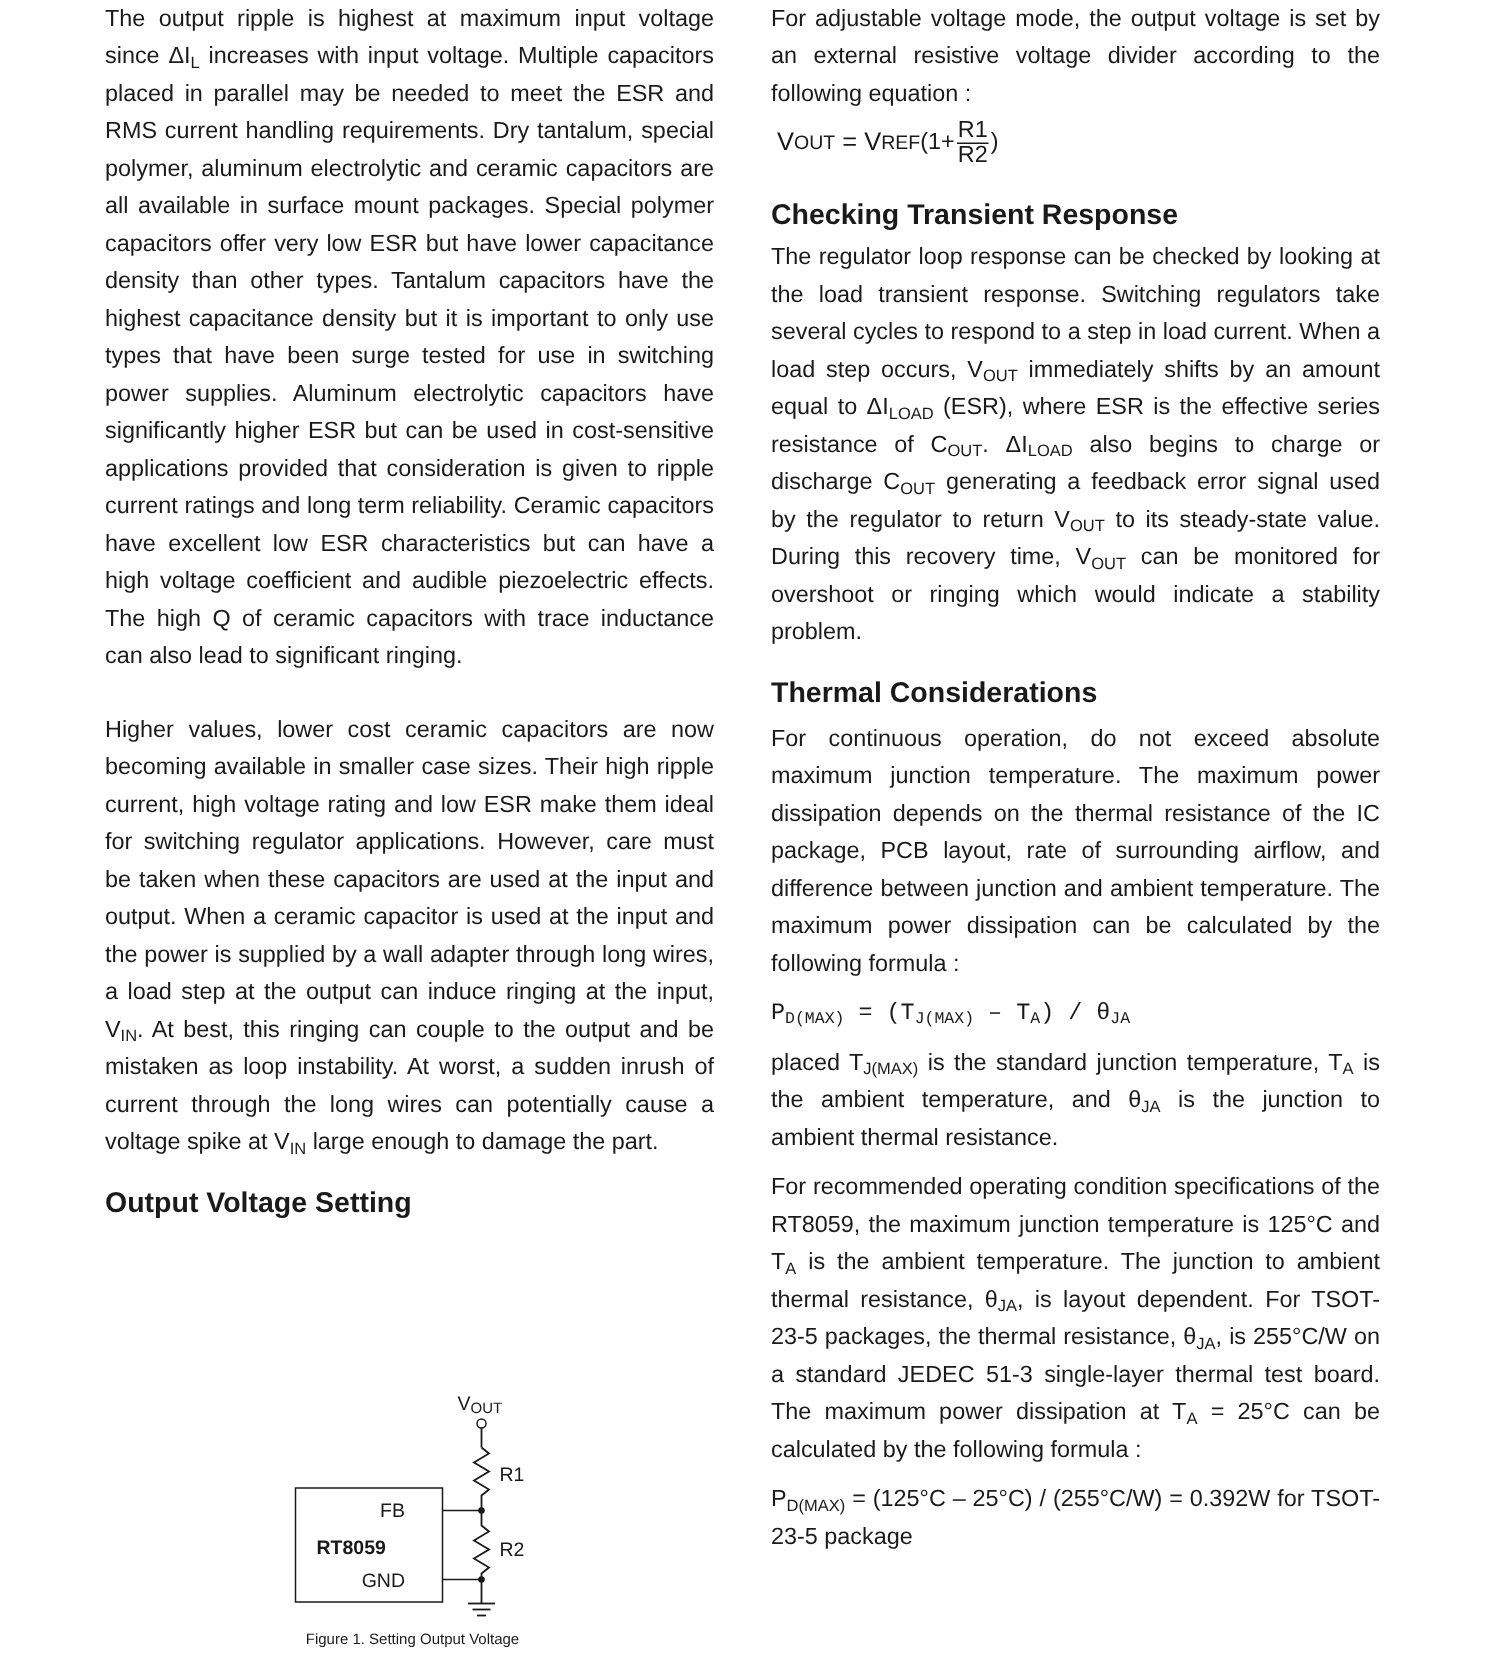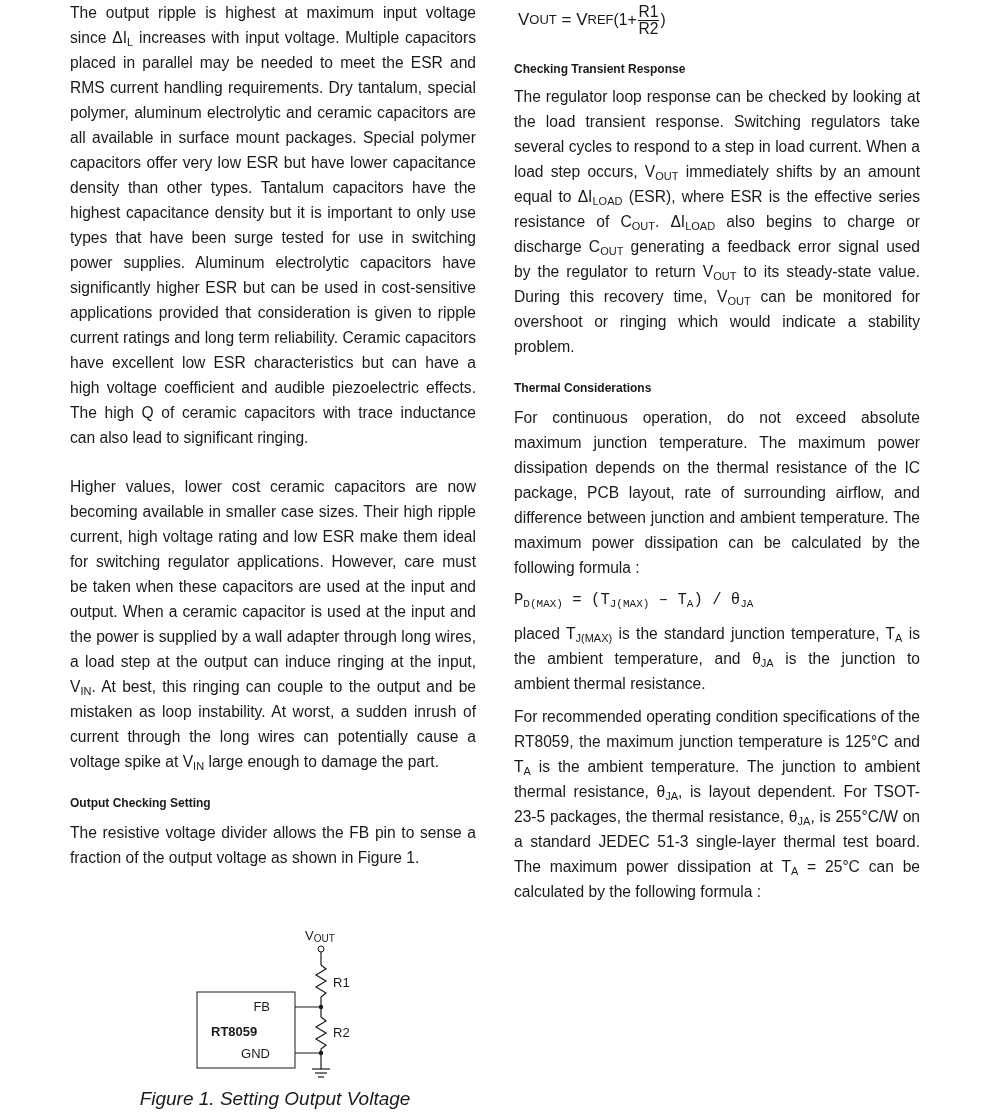--- a/index.html
+++ b/index.html
@@ -2,44 +2,43 @@
 <html><head>
 <meta charset="utf-8">
 <style>
   html, body { margin: 0; padding: 0; background: #ffffff; }
   body { width: 991px; height: 1116px; position: relative; overflow: hidden;
          font-family: "Liberation Sans", sans-serif; color: #1a1a1a; }
   .col { position: absolute; top: 0; width: 406px; }
   .col-left { left: 70px; }
   .col-right { left: 514px; }
   p { margin: 0; font-size: 15.6px; line-height: 25px; text-align: justify; text-align-last: left; }
-  h3 { margin: 0; font-size: 12px; font-weight: bold; line-height: 22px; }
+  h3 { margin: 0; font-size: 19px; font-weight: bold; line-height: 22px; }
   sub { font-size: 11px; vertical-align: -3px; line-height: 0; }
   .gap-lg { height: 18px; }
   .gap-sm { height: 8px; }
   .eq { font-size: 15.6px; line-height: 25px; font-family: Liberation Mono, monospace; }
   .eq-vout { display: flex; align-items: center; height: 40px; padding-left: 4px; font-size: 17px; }
   .frac { display: inline-flex; flex-direction: column; align-items: center; margin: 0 1px; font-size: 15.6px; line-height: 16px; }
   .frac .num { border-bottom: 1px solid #1a1a1a; padding: 0 1px; }
   .figure { position: absolute; left: 70px; top: 920px; width: 406px; height: 196px; }
   .figure svg { position: absolute; left: 0; top: 0; }
-  .fig-caption { position: absolute; left: 0; width: 410px; text-align: center; top: 168px; font-size: 19px; font-style: italic; }
+  .fig-caption { position: absolute; left: 0; width: 410px; text-align: center; top: 168px; font-size: 10px; }
 </style>
 </head>
 <body>
 
 <div class="col col-left">
   <p><span>The output ripple is highest at maximum input voltage since ΔI</span><sub>L</sub><span> increases with input voltage. Multiple capacitors placed in parallel may be needed to meet the ESR and RMS current handling requirements. Dry tantalum, special polymer, aluminum electrolytic and ceramic capacitors are all available in surface mount packages. Special polymer capacitors offer very low ESR but have lower capacitance density than other types. Tantalum capacitors have the highest capacitance density but it is important to only use types that have been surge tested for use in switching power supplies. Aluminum electrolytic capacitors have significantly higher ESR but can be used in cost-sensitive applications provided that consideration is given to ripple current ratings and long term reliability. Ceramic capacitors have excellent low ESR characteristics but can have a high voltage coefficient and audible piezoelectric effects. The high Q of ceramic capacitors with trace inductance can also lead to significant ringing.</span></p>
   <div class="gap-lg"></div>
   <div style="height:6px"></div>
   <p><span>Higher values, lower cost ceramic capacitors are now becoming available in smaller case sizes. Their high ripple current, high voltage rating and low ESR make them ideal for switching regulator applications. However, care must be taken when these capacitors are used at the input and output. When a ceramic capacitor is used at the input and the power is supplied by a wall adapter through long wires, a load step at the output can induce ringing at the input, V</span><sub>IN</sub><span>. At best, this ringing can couple to the output and be mistaken as loop instability. At worst, a sudden inrush of current through the long wires can potentially cause a voltage spike at V</span><sub>IN</sub><span> large enough to damage the part.</span></p>
   <div class="gap-lg"></div>
-  <h3>Output Checking Setting</h3>
+  <h3>Output Voltage Setting</h3>
   <div style="height:6px"></div>
-  <p>The resistive voltage divider allows the FB pin to sense a fraction of the output voltage as shown in Figure 1.</p>
 </div>
 
 <div class="figure">
   <svg width="406" height="170" viewBox="0 0 406 170">
 
     <rect x="127" y="72" width="98" height="76" fill="none" stroke="#1a1a1a" stroke-width="1"></rect>
     <text x="200" y="91" font-family="Liberation Sans, sans-serif" font-size="13" text-anchor="end" fill="#1a1a1a">FB</text>
     <text x="141" y="116" font-family="Liberation Sans, sans-serif" font-size="13" font-weight="bold" fill="#1a1a1a">RT8059</text>
     <text x="200" y="138" font-family="Liberation Sans, sans-serif" font-size="13" text-anchor="end" fill="#1a1a1a">GND</text>
 
@@ -64,20 +63,21 @@
     <g>
       <line x1="242" y1="149" x2="260" y2="149" stroke="#1a1a1a" stroke-width="1.2"></line>
       <line x1="245" y1="153" x2="257" y2="153" stroke="#1a1a1a" stroke-width="1.2"></line>
       <line x1="248" y1="157" x2="254" y2="157" stroke="#1a1a1a" stroke-width="1.2"></line>
     </g>
   </svg>
   <div class="fig-caption">Figure 1. Setting Output Voltage</div>
 </div>
 
 <div class="col col-right">
+  <p>For adjustable voltage mode, the output voltage is set by an external resistive voltage divider according to the following equation :</p>
   <div class="eq-vout">
     <span>V</span>
       <sub style="font-size:13px">OUT</sub>
       <span style="white-space:pre"> = V</span>
       <sub style="font-size:13px">REF</sub>
       <span style="font-size:15.6px">(1+</span>
       <span class="frac">
         <span class="num">R1</span>
         <span>R2</span>
       </span>
@@ -91,13 +91,14 @@
   <h3>Thermal Considerations</h3>
   <div style="height:6px"></div>
   <p>For continuous operation, do not exceed absolute maximum junction temperature. The maximum power dissipation depends on the thermal resistance of the IC package, PCB layout, rate of surrounding airflow, and difference between junction and ambient temperature. The maximum power dissipation can be calculated by the following formula :</p>
   <div class="gap-sm"></div>
   <p class="eq"><span>P</span><sub>D(MAX)</sub><span> = (T</span><sub>J(MAX)</sub><span> – T</span><sub>A</sub><span>) / θ</span><sub>JA</sub></p>
   <div class="gap-sm"></div>
   <p><span>placed T</span><sub>J(MAX)</sub><span> is the standard junction temperature, T</span><sub>A</sub><span> is the ambient temperature, and θ</span><sub>JA</sub><span> is the junction to ambient thermal resistance.</span></p>
   <div class="gap-sm"></div>
   <p><span>For recommended operating condition specifications of the RT8059, the maximum junction temperature is 125°C and T</span><sub>A</sub><span> is the ambient temperature. The junction to ambient thermal resistance, θ</span><sub>JA</sub><span>, is layout dependent. For TSOT-23-5 packages, the thermal resistance, θ</span><sub>JA</sub><span>, is 255°C/W on a standard JEDEC 51-3 single-layer thermal test board. The maximum power dissipation at T</span><sub>A</sub><span> = 25°C can be calculated by the following formula :</span></p>
   <div class="gap-sm"></div>
+  <p><span>P</span><sub>D(MAX)</sub><span> = (125°C – 25°C) / (255°C/W) = 0.392W for TSOT-23-5 package</span></p>
 </div>
 
 </body></html>

